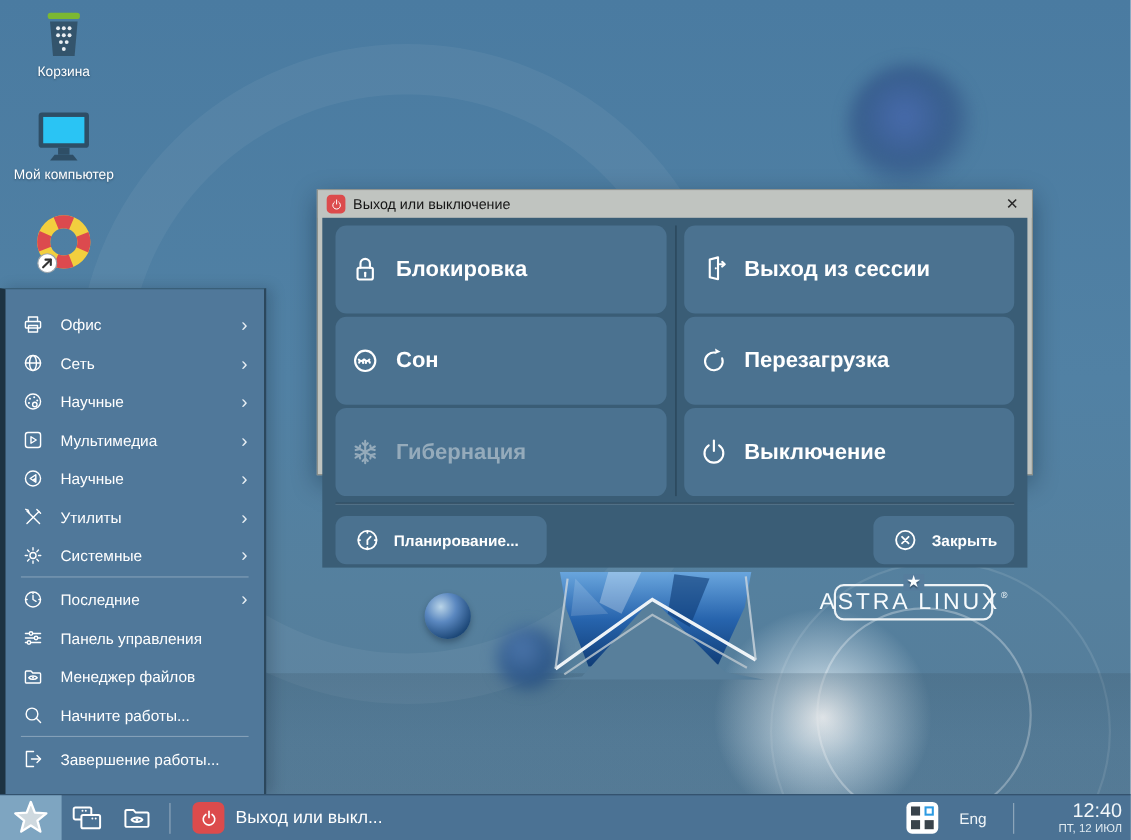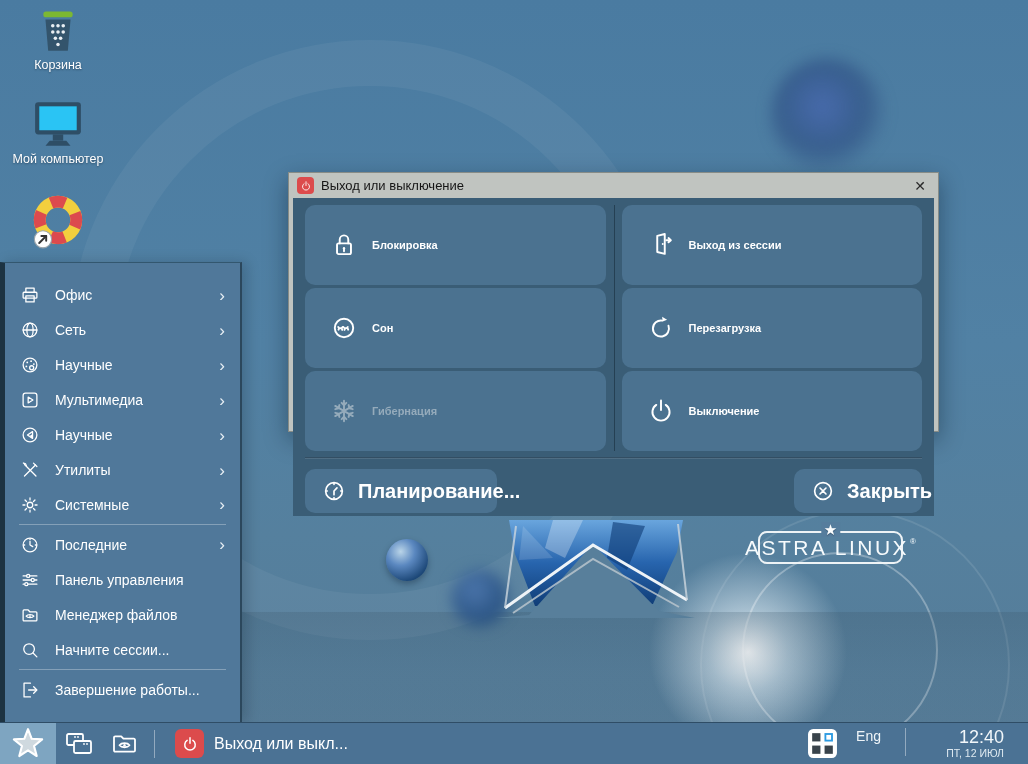--- a/index.html
+++ b/index.html
@@ -65,45 +65,45 @@
   .window{position:absolute;left:288px;top:172px;width:651px;height:260px;background:#c0c4c0;
     border:1px solid #878c87;box-shadow:0 8px 22px rgba(5,20,35,.4);}
   .titlebar{height:25px;display:flex;align-items:center;padding:0 8px;gap:7px;background:#c0c4c0;}
   .tb-ico{width:17px;height:17px;border-radius:4px;background:#dc4b4c;display:flex;align-items:center;justify-content:center;flex:none;}
   .tb-ico svg{fill:none;stroke:#fff;stroke-width:1.8;stroke-linecap:round;}
   .tb-title{flex:1;font-size:13px;color:#161616;}
   .tb-close{font-size:14px;color:#2a2a2a;padding:0 4px;cursor:default;}
   .content{margin:0 4px 4px;height:318px;background:#3a5d76;padding:7px 12px 8px;}
   .grid{position:relative;display:grid;grid-template-columns:1fr 1fr;grid-auto-rows:80px;gap:3px 16px;}
   .vline{position:absolute;left:50%;top:0;bottom:0;width:1px;background:rgba(8,22,32,.4);}
-  .dlg-btn{display:flex;align-items:center;gap:13px;padding-left:24px;border-radius:10px;
-    background:#4b7290;color:#fff;font-size:11px;font-weight:bold;cursor:default;}
+  .dlg-btn{display:flex;align-items:center;gap:13px;padding-left:12px;border-radius:10px;
+    background:#4b7290;color:#fff;font-size:20px;font-weight:bold;cursor:default;}
   .dlg-btn svg{fill:none;stroke:#fff;stroke-width:1.8;stroke-linecap:round;stroke-linejoin:round;flex:none;}
   .dlg-btn.disabled{color:#95abbb;}
   .dlg-btn.disabled svg{stroke:#95abbb;}
   .sep{height:2px;margin-top:6px;background:linear-gradient(rgba(10,25,40,.45),rgba(200,220,235,.25));}
   .dfooter{display:flex;margin-top:10px;height:44px;}
   .foot-btn{display:flex;align-items:center;gap:11px;padding:0 16px;border-radius:10px;
-    background:#4b7290;color:#fff;font-size:20px;font-weight:bold;cursor:default;}
+    background:#4b7290;color:#fff;font-size:14px;font-weight:bold;cursor:default;}
   .foot-btn svg{fill:none;stroke:#fff;stroke-width:1.8;stroke-linecap:round;stroke-linejoin:round;flex:none;}
   .fb-plan{width:192px;}
   .fb-close{margin-left:auto;width:128px;}
 
   
   .taskbar{position:absolute;left:0;top:722px;width:1028px;height:42px;background:#4b7294;
     border-top:1px solid #2f4d66;display:flex;align-items:center;}
   .tbtn{height:42px;display:flex;align-items:center;justify-content:center;cursor:default;}
   .tb-star{width:56px;background:#7ea5c1;}
   .tb-win,.tb-eye{width:46px;}
   .tb-sep{width:1px;height:28px;background:rgba(255,255,255,.4);margin:0 6px;}
   .taskitem{display:flex;align-items:center;gap:10px;padding:0 14px;height:42px;cursor:default;}
   .ti-ico{width:29px;height:29px;border-radius:6px;background:#dc4b4c;display:flex;align-items:center;justify-content:center;}
   .ti-ico svg{fill:none;stroke:#fff;stroke-width:2;stroke-linecap:round;}
   .ti-label{color:#ffffff;font-size:16px;}
-  .tray{margin-left:auto;display:flex;gap:18px;padding-right:24px;}
+  .tray{margin-left:auto;display:flex;align-items:center;gap:18px;padding-right:8px;}
   .kbd-flag{width:31px;height:31px;}
   .layout-label{color:#eef4f8;font-size:14px;}
   .clock{color:#f2f7fa;text-align:right;line-height:1.1;margin-left:2px;min-width:72px;}
   .clock-time{font-size:18px;}
   .clock-date{font-size:10.5px;color:#dfeaf1;}
 </style>
 </head>
 <body>
 
 <div id="screen">
@@ -312,21 +312,21 @@
       <span class="mi-label">Менеджер файлов</span>
     </div>
 
     <div class="menu-item">
       <span class="mi-icon">
         <svg width="22" height="22" viewBox="0 0 24 24">
             <circle cx="11" cy="11" r="5.8"></circle>
             <path d="M15.3 15.3 19.5 19.5"></path>
           </svg>
       </span>
-      <span class="mi-label">Начните сессии...</span>
+      <span class="mi-label">Начните работы...</span>
     </div>
 
     <div class="menu-divider"></div>
 
     <div class="menu-item">
       <span class="mi-icon">
         <svg width="22" height="22" viewBox="0 0 24 24">
             <path d="M12.5 4.5H5.5v15h7"></path>
             <path d="M10.5 12h8.5"></path>
             <path d="M16 8.5l3.5 3.5L16 15.5"></path>

